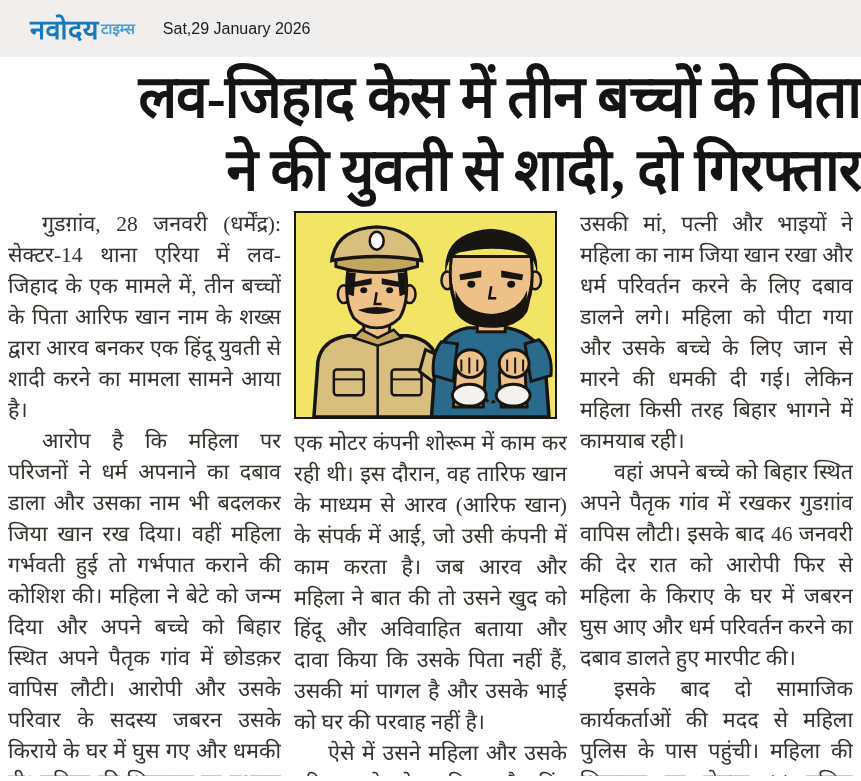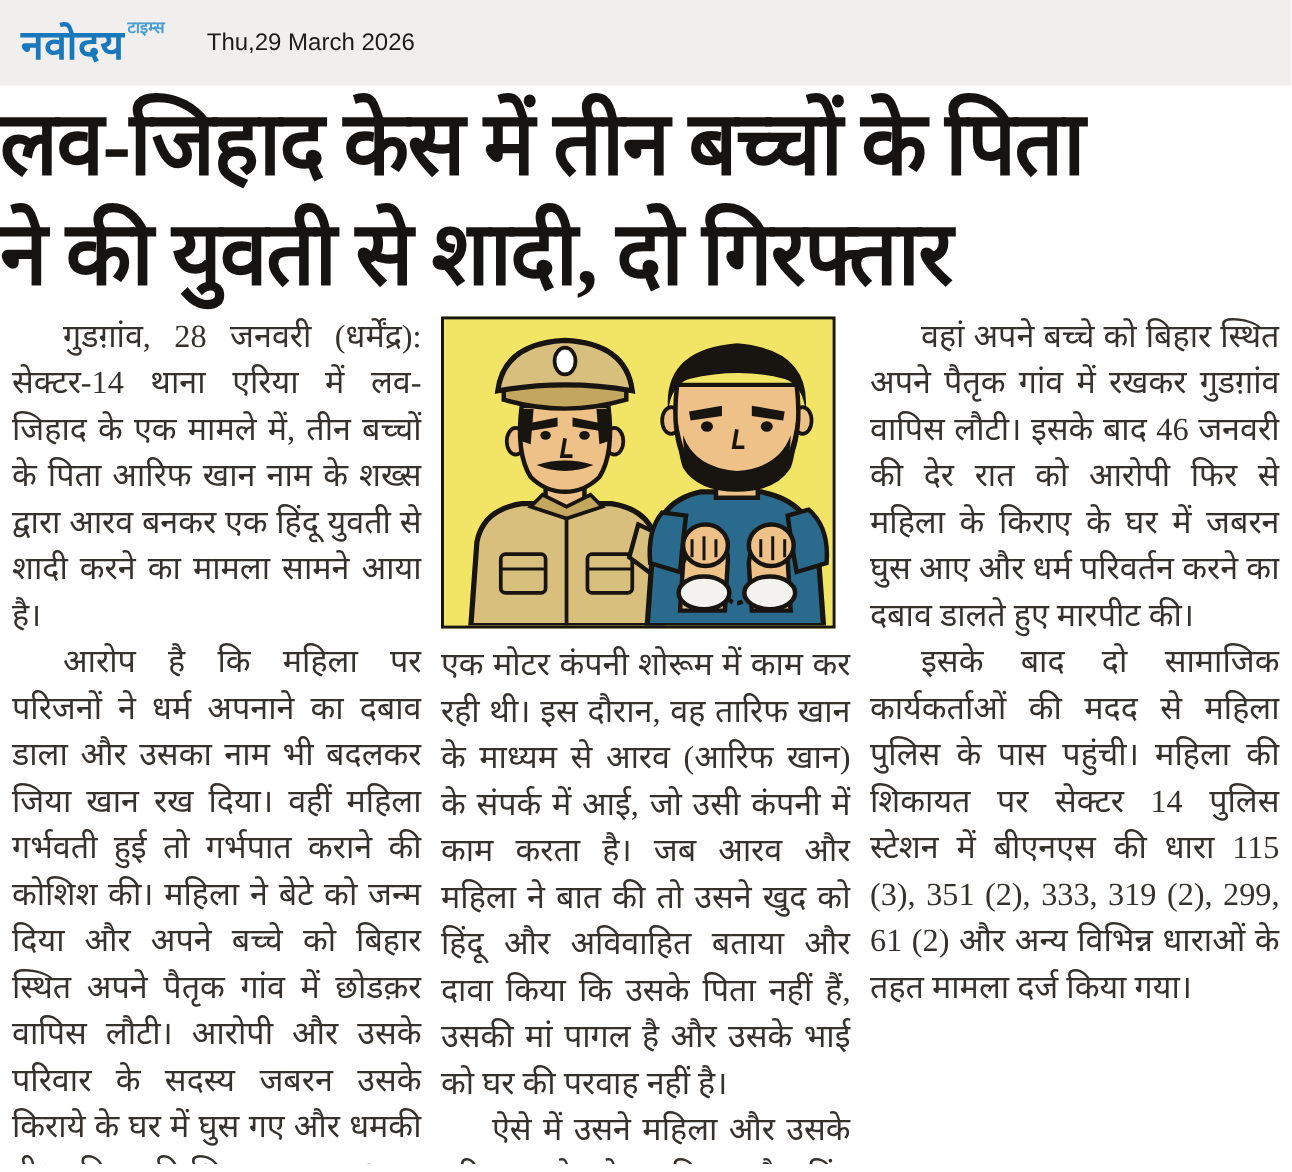--- a/index.html
+++ b/index.html
@@ -1,27 +1,27 @@
 <!DOCTYPE html>
 <html><head>
 <meta charset="utf-8">
 <style>
   * { margin:0; padding:0; box-sizing:border-box; }
   html,body { width:861px; height:781px; overflow:hidden; background:#ffffff;
               font-family:"Liberation Sans", sans-serif; }
 
   
   .topbar { width:861px; height:57px; background:#f1efed; display:flex; align-items:center; }
-  .logo { margin-left:14px; display:flex; align-items:flex-start; white-space:nowrap;font-family:Liberation Mono, monospace; }
+  .logo { margin-left:30px; display:flex; align-items:center; white-space:nowrap;font-family:Liberation Mono, monospace; }
   .logo-main { color:#1878bd; font-weight:bold; font-size:27px; letter-spacing:0.5px; }
-  .logo-sub  { color:#4a9ed3; font-size:11px; font-weight:bold; margin-left:2px; }
+  .logo-sub  { color:#4a9ed3; font-size:15px; font-weight:bold; margin-left:2px; }
   .dateblock { margin-left:28px; font-size:16px; color:#1c1c1c; line-height:21px; }
 
   
-  .headline { width:861px; text-align:left; padding-top:2px; }
+  .headline { width:861px; text-align:right; padding-top:2px; }
   .headline div {
     font-weight:900; color:#161412; font-size:57px; line-height:73px;
     letter-spacing:-1px; transform:scaleY(1.04); transform-origin:top;
     font-family:"Liberation Serif", serif;
   }
 
   
   .article { display:flex; gap:13px; padding:4px 8px 0 8px; height:571px; overflow:hidden; }
   .col { flex:1 1 0; overflow:hidden; color:#35312d; font-size:21.5px; line-height:31px;
          text-align:justify; font-family:"Liberation Serif", serif; }
@@ -34,21 +34,21 @@
 </style>
 </head>
 <body>
 
 <div class="topbar">
   <div class="logo">
     <span class="logo-main">नवोदय</span>
     <span class="logo-sub">टाइम्स</span>
   </div>
   <div class="dateblock">
-    <div>Thu,29 March 2026</div>
+    <div>Sat,29 January 2026</div>
   </div>
 </div>
 
 <div class="headline">
   <div>लव-जिहाद केस में तीन बच्चों के पिता</div>
   <div>ने की युवती से शादी, दो गिरफ्तार</div>
 </div>
 
 <div class="article">
 
@@ -145,17 +145,18 @@
       <ellipse cx="176" cy="72" rx="4" ry="3.5" fill="#181410"></ellipse>
       <ellipse cx="216" cy="72" rx="4" ry="3.5" fill="#181410"></ellipse>
 
       <path d="M196 74 L194 86 L201 86" fill="none" stroke="#181410" stroke-width="2.5"></path>
     </svg>
     <p>एक मोटर कंपनी शोरूम में काम कर रही थी। इस दौरान, वह तारिफ खान के माध्यम से आरव (आरिफ खान) के संपर्क में आई, जो उसी कंपनी में काम करता है। जब आरव और महिला ने बात की तो उसने खुद को हिंदू और अविवाहित बताया और दावा किया कि उसके पिता नहीं हैं, उसकी मां पागल है और उसके भाई को घर की परवाह नहीं है।</p>
     <p class="indent">ऐसे में उसने महिला और उसके परिवार को धोखा दिया और हिंदू रीति-रिवाज से शादी कर ली। शादी के बाद</p>
   </div>
 
   <div class="col">
+    <p>उसकी मां, पत्नी और भाइयों ने महिला का नाम जिया खान रखा और धर्म परिवर्तन करने के लिए दबाव डालने लगे। महिला को पीटा गया और उसके बच्चे के लिए जान से मारने की धमकी दी गई। लेकिन महिला  किसी तरह बिहार भागने में कामयाब रही।</p>
     <p class="indent">वहां अपने बच्चे को बिहार स्थित अपने पैतृक गांव में रखकर गुडग़ांव वापिस लौटी। इसके बाद 46 जनवरी की देर रात को आरोपी फिर से महिला के किराए के घर में जबरन घुस आए और धर्म परिवर्तन करने का दबाव डालते हुए मारपीट की।</p>
     <p class="indent">इसके बाद दो सामाजिक कार्यकर्ताओं की मदद से महिला पुलिस के पास पहुंची। महिला की शिकायत पर सेक्टर 14 पुलिस स्टेशन में बीएनएस की धारा 115 (3), 351 (2), 333, 319 (2), 299, 61 (2) और अन्य विभिन्न धाराओं के तहत मामला दर्ज किया गया।</p>
   </div>
 
 </div>
 
 </body></html>

